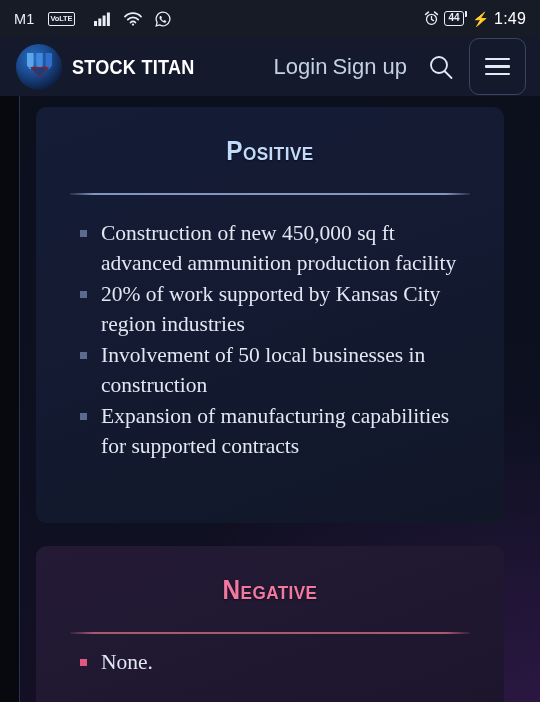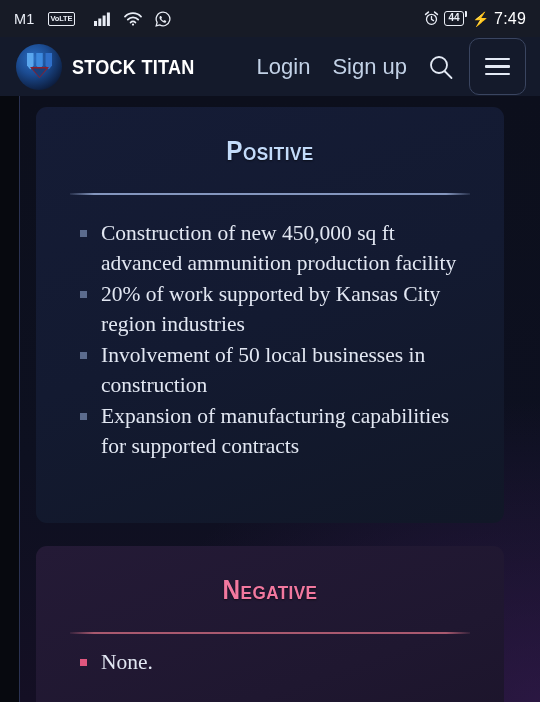--- a/index.html
+++ b/index.html
@@ -60,21 +60,21 @@
     position:relative; flex:0 0 auto;
     overflow:hidden;
   }
   .logo-mark .bars { position:absolute; left:11px; top:9px; }
   .brand {
     color:#ffffff; font-size:21px; font-weight:bold;
     letter-spacing:.3px; margin-left:10px;
     transform:scaleX(.86); transform-origin:left center;
     white-space:nowrap;
   }
-  .nav-links { display:flex; align-items:flex-start; gap:22px; margin-left:auto; }
+  .nav-links { display:flex; align-items:flex-start; gap:5px; margin-left:auto; }
   .nav-link {
     color:#c2d1e6; font-size:22px; font-weight:400; white-space:nowrap;
   }
   .search-btn { margin-left:20px; display:flex; align-items:center; }
   .menu-btn {
     margin-left:14px; width:57px; height:57px;
     border:1px solid #3a4560; border-radius:10px;
     display:flex; align-items:center; justify-content:center;
     background:transparent;
   }
@@ -187,21 +187,21 @@
           <path d="M7.5 5.4V8.4l2 1.2" stroke="#e9edf5" stroke-width="1.3" fill="none" stroke-linecap="round"></path>
           <path d="M1.6 3.4 4.4 1.1" stroke="#e9edf5" stroke-width="1.5" stroke-linecap="round"></path>
           <path d="M13.4 3.4 10.6 1.1" stroke="#e9edf5" stroke-width="1.5" stroke-linecap="round"></path>
         </svg>
       </span>
       <span class="battery-wrap">
         <span class="battery-body">44</span>
         <span class="battery-tip"></span>
       </span>
       <span class="bolt">⚡</span>
-      <span class="sb-time">7:49</span>
+      <span class="sb-time">1:49</span>
     </div>
   </div>
 
   <div class="header">
     <div class="logo-mark">
       <svg class="bars" width="25" height="29" viewBox="0 0 25 29">
         <path d="M0 0h6.5v12.5L3.25 16.5 0 12.5z" fill="#5aa7ee"></path>
         <path d="M9.25 0h6.5v12.5L12.5 16.5 9.25 12.5z" fill="#3d8adf"></path>
         <path d="M18.5 0H25v12.5L21.75 16.5 18.5 12.5z" fill="#2f6fc9"></path>
         <path d="M3 14h19l-9.5 11z" fill="#8c1f2d"></path>

